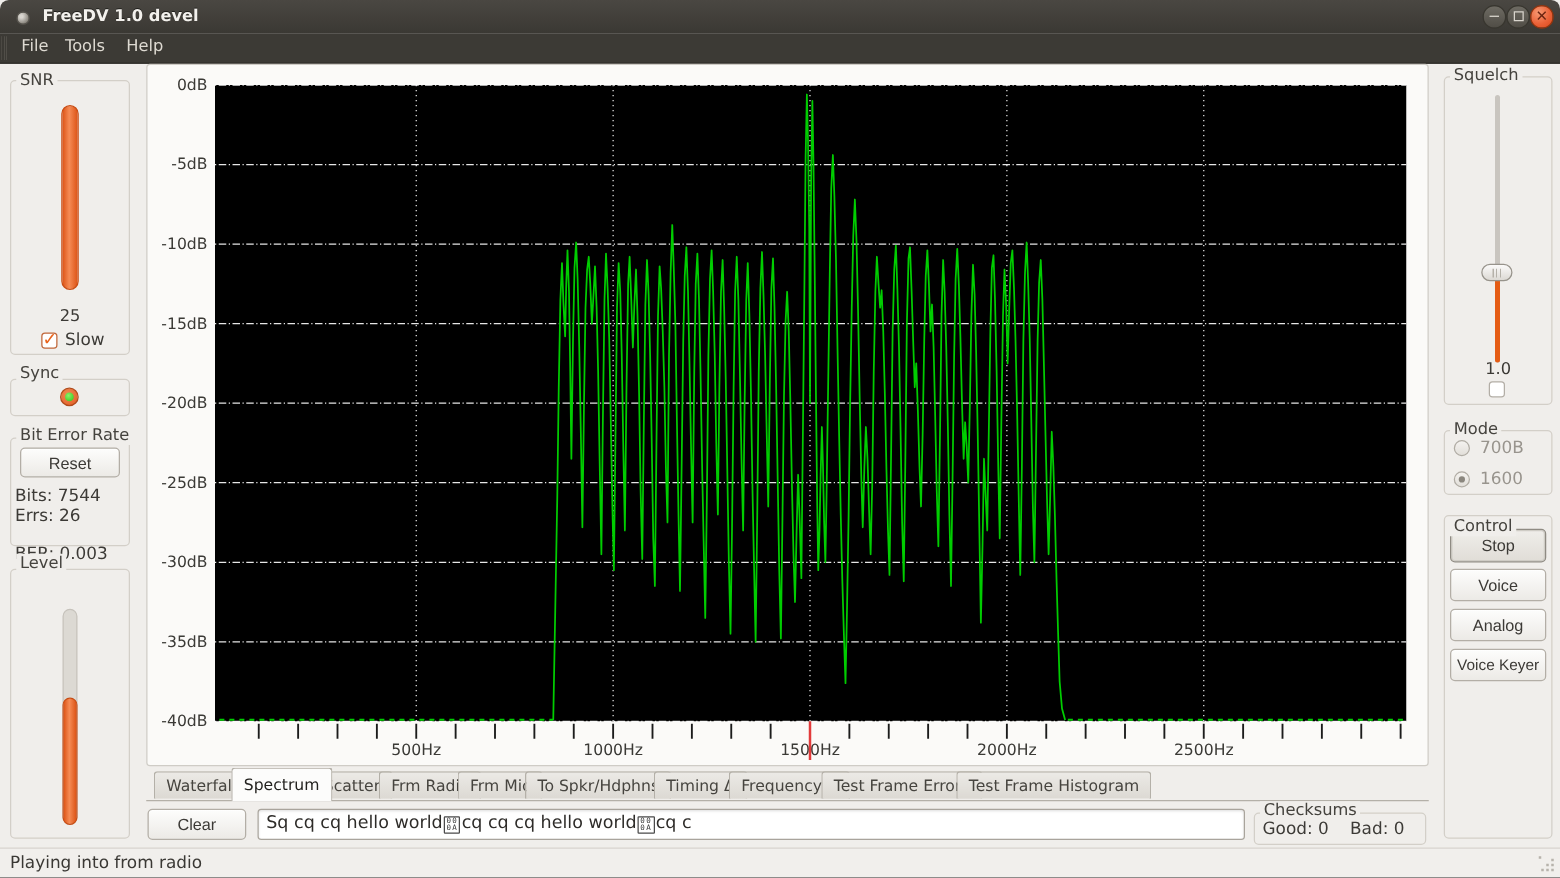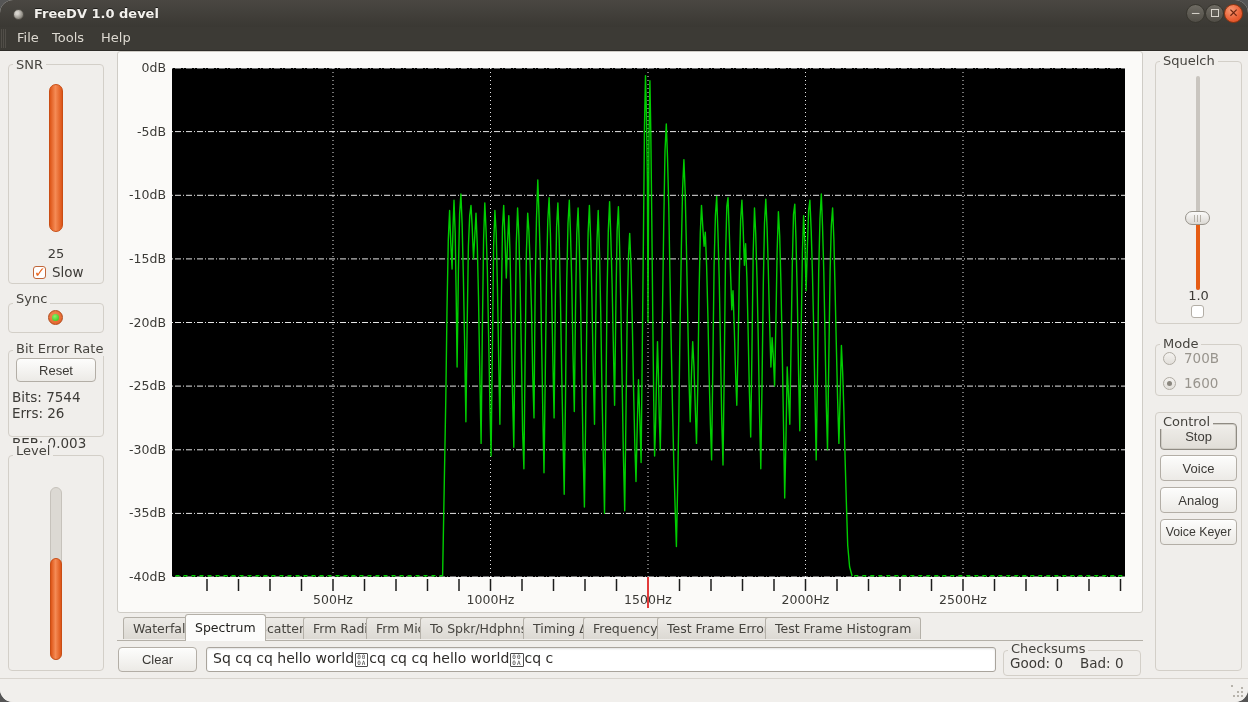--- a/index.html
+++ b/index.html
@@ -1,17 +1,17 @@
 <!DOCTYPE html>
 <html><head>
 <meta charset="utf-8">
 <style>
   html,body{margin:0;padding:0;background:#555;}
   .app{position:relative;width:1248px;height:702px;background:#f0eeeb;overflow:hidden;
-       font-family:"DejaVu Sans","Liberation Sans",sans-serif;color:#3c3a36;border-radius:13px;}
+       font-family:"DejaVu Sans","Liberation Sans",sans-serif;color:#3c3a36;}
   
   .titlebar{position:absolute;left:0;top:0;width:1248px;height:27px;
     background:linear-gradient(#4a4742,#3a3833);border-bottom:1px solid #2c2a26;
     border-radius:7px 7px 0 0;}
   .app-dot{position:absolute;left:13px;top:9px;width:9px;height:9px;border-radius:50%;
     background:radial-gradient(circle at 35% 35%,#d8d5cf 15%,#8a867e 70%,#5a564f);border:1px solid #55524c;}
   .win-title{position:absolute;left:34px;top:0;line-height:27px;font-size:13px;font-weight:bold;
     color:#f3f1ed;text-shadow:0 -1px 0 #1f1e1b;}
   .winbtn{position:absolute;top:4px;width:19px;height:19px;border-radius:50%;box-sizing:border-box;
     text-align:center;line-height:17px;font-size:12px;color:#d9d5cd;
@@ -232,15 +232,16 @@
   <span class="stat-line" style="left:1184px;top:375px;color:#98948d;">1600</span>
 
   <span class="grouplabel" style="left:1160px;top:414px;">Control</span>
   <div class="groupbox" style="left:1155px;top:412px;width:87px;height:259px;"></div>
   <button class="btn pressed" style="left:1160px;top:423px;width:77px;height:27px;">Stop</button>
   <button class="btn" style="left:1160px;top:455px;width:77px;height:26px;">Voice</button>
   <button class="btn" style="left:1160px;top:487px;width:77px;height:26px;">Analog</button>
   <button class="btn" style="left:1160px;top:519px;width:77px;height:26px;font-size:12.3px;padding:0 1px;">Voice Keyer</button>
 
   <div class="statusbar"></div>
+  <span class="status-text">Playing into from radio</span>
   <div class="grip"></div>
 
 </div>
 
 </body></html>

